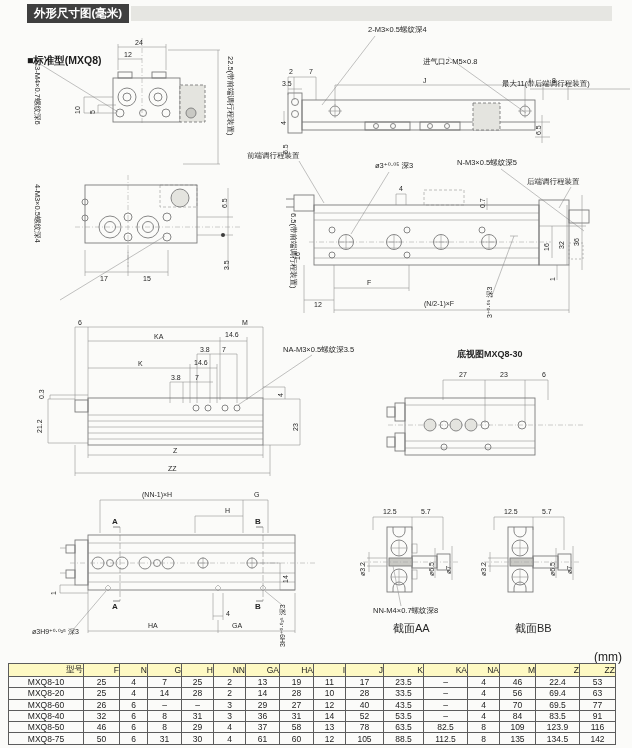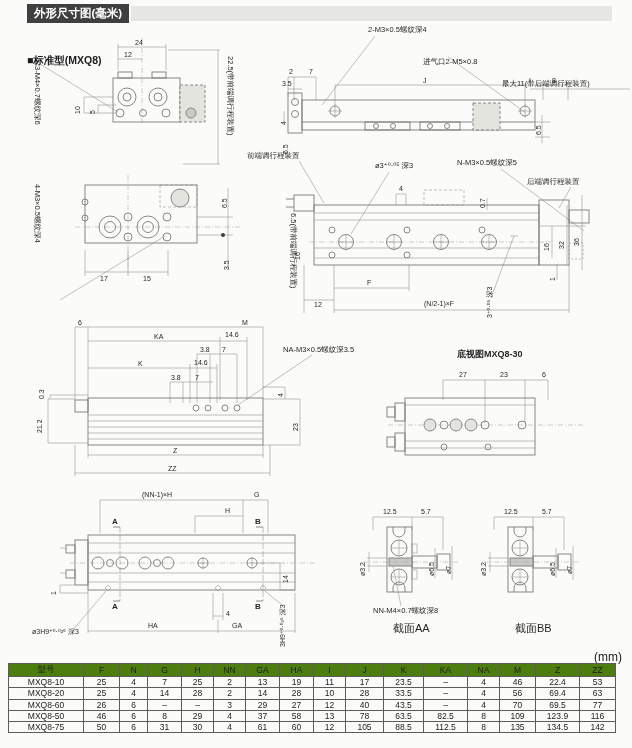--- a/index.html
+++ b/index.html
@@ -24,21 +24,21 @@
   .lb{font-size:7.5px;}
   .rcw{transform:rotate(90deg);transform-origin:0 0;}
   .rccw{transform:rotate(-90deg);transform-origin:0 0;}
   .mark{font-size:8px;font-weight:bold;}
   .d6title{font-size:9px;font-weight:bold;}
   .sectitle{font-size:11px;font-weight:normal;text-align:right;}
   
   .dimtable{position:absolute;left:8px;top:663px;border-collapse:collapse;table-layout:fixed;}
   .dimtable th,.dimtable td{border:1px solid #5c5c5c;font-size:8.5px;text-align:center;
        padding:0;height:10.3px;font-weight:normal;overflow:hidden;}
-  .dimtable th{background:#4d7c0f;}
+  .dimtable th{background:#fef9c3;text-align:right;}
   .dimtable{border:1.5px solid #4a4a4a;}
 </style>
 </head>
 <body>
 
 <div class="titlebar">外形尺寸图(毫米)</div>
 <div class="titlestrip"></div>
 <div class="subtitle">■标准型(MXQ8)</div>
 
 <div class="drawing" style="left:28px;top:38px;width:250px;height:140px">
@@ -566,20 +566,38 @@
         <td>12</td>
         <td>40</td>
         <td>43.5</td>
         <td>–</td>
         <td>4</td>
         <td>70</td>
         <td>69.5</td>
         <td>77</td>
       </tr>
       <tr>
+        <td>MXQ8-40</td>
+        <td>32</td>
+        <td>6</td>
+        <td>8</td>
+        <td>31</td>
+        <td>3</td>
+        <td>36</td>
+        <td>31</td>
+        <td>14</td>
+        <td>52</td>
+        <td>53.5</td>
+        <td>–</td>
+        <td>4</td>
+        <td>84</td>
+        <td>83.5</td>
+        <td>91</td>
+      </tr>
+      <tr>
         <td>MXQ8-50</td>
         <td>46</td>
         <td>6</td>
         <td>8</td>
         <td>29</td>
         <td>4</td>
         <td>37</td>
         <td>58</td>
         <td>13</td>
         <td>78</td>

